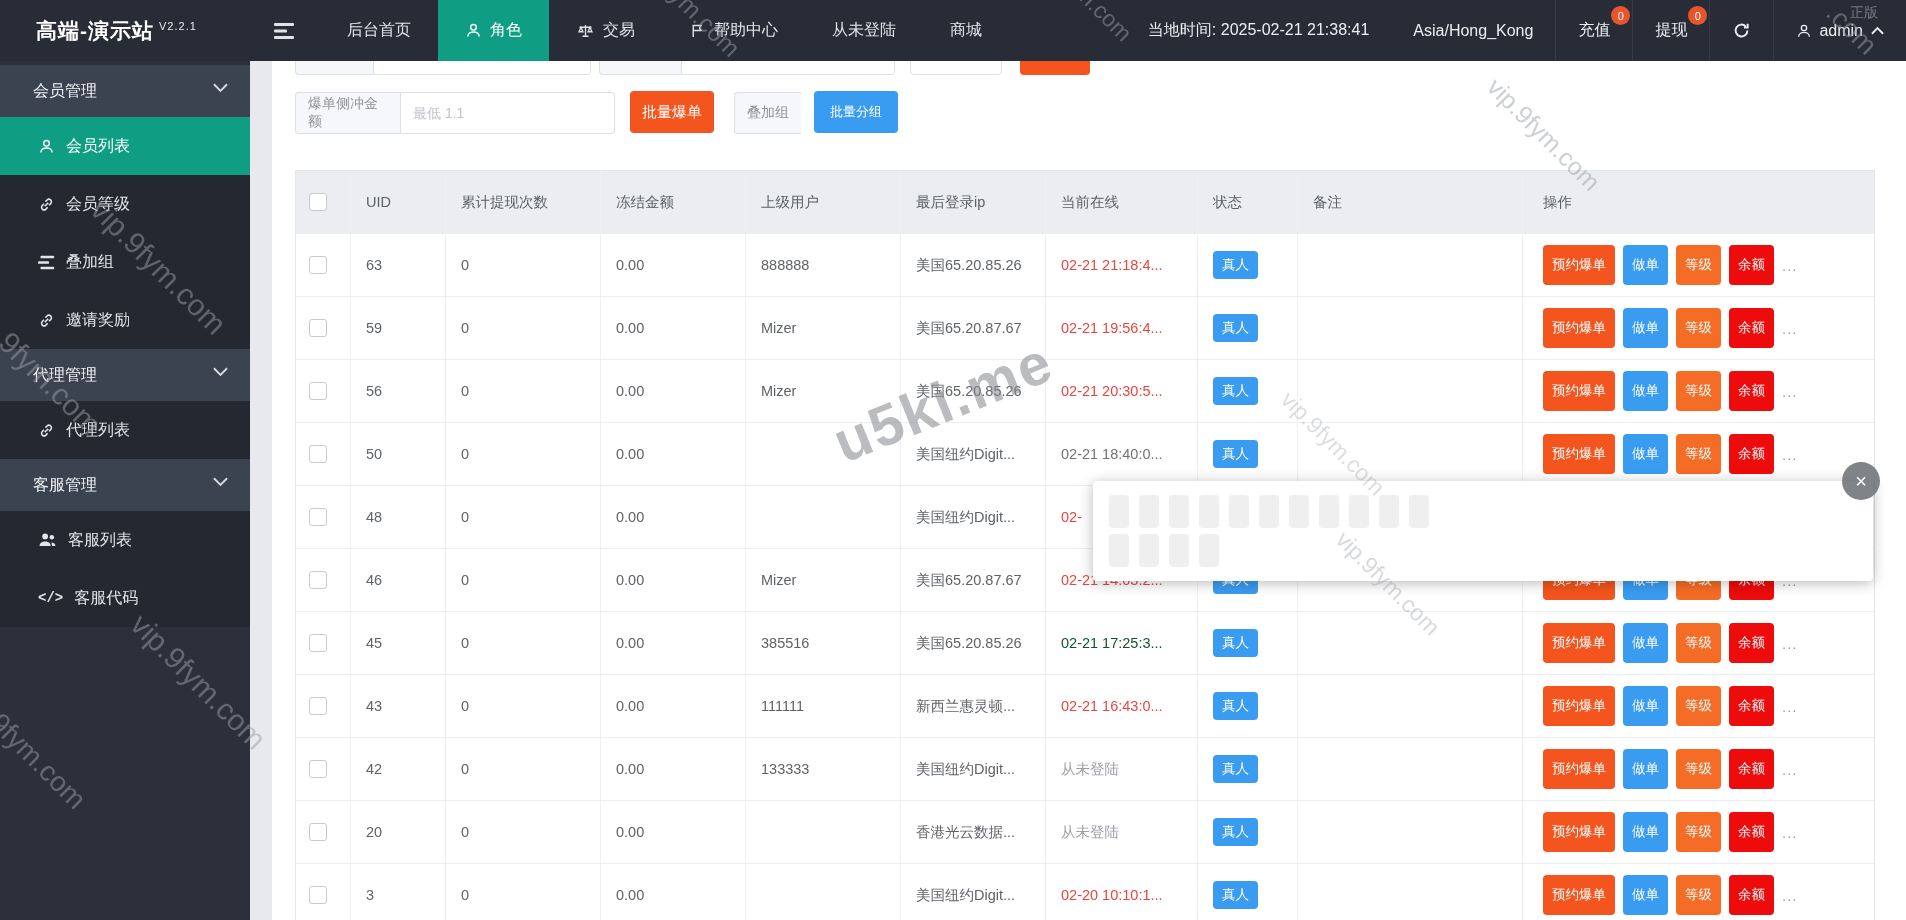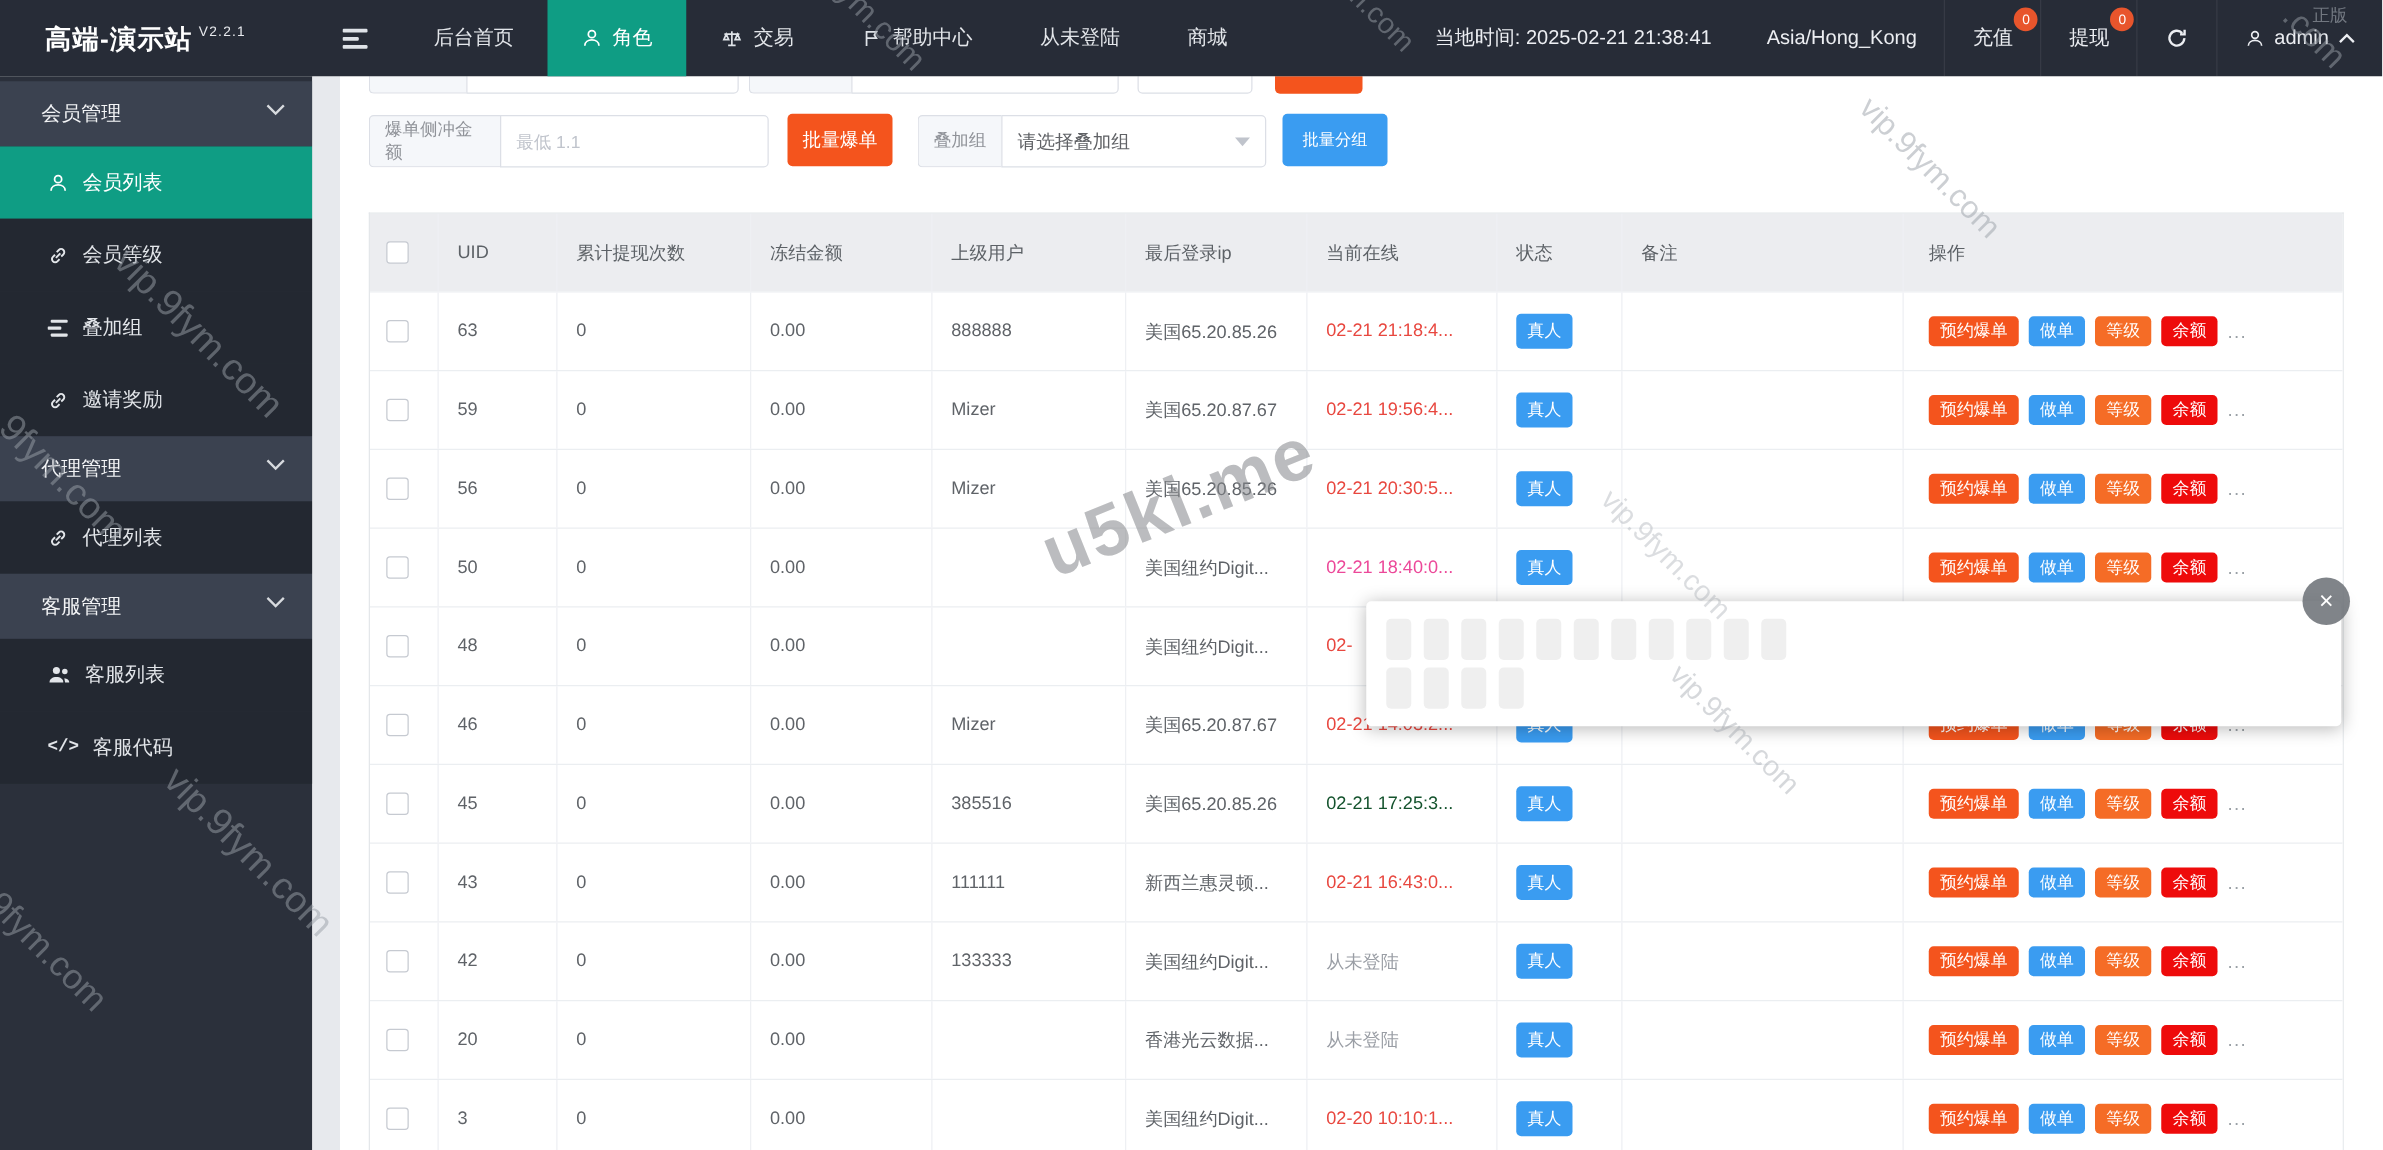--- a/index.html
+++ b/index.html
@@ -64,21 +64,21 @@
   .w-wd { width:155px; flex:none; }
   .w-frozen { width:145px; flex:none; }
   .w-parent { width:155px; flex:none; }
   .w-ip { width:145px; flex:none; }
   .w-online { width:152px; flex:none; }
   .w-status { width:100px; flex:none; }
   .w-remark { width:225px; flex:none; }
   .w-actions { width:353px; flex:none; padding-left:20px; gap:8px; }
   .checkbox { width:18px; height:18px; border:1px solid #c6cad1; border-radius:3px; background:#fff; display:inline-block; cursor:pointer; }
   .status-badge { background:#3a9cf1; color:#fff; font-size:13.5px; border-radius:4px; padding:5px 9px; cursor:pointer; }
-  .row-btn { height:24px; padding:0 9px; font-size:13.5px; }
+  .row-btn { height:40px; padding:0 9px; font-size:13.5px; }
   .more { color:#9aa0a6; letter-spacing:1px; cursor:pointer; font-size:15px; }
 
   
   .popup { position:absolute; z-index:40; left:1093px; top:481px; width:780px; background:#fff; border-radius:4px; box-shadow:0 2px 14px rgba(0,0,0,0.28); padding:8px 16px; }
   .popup-row { display:flex; gap:10px; margin:6px 0; flex-wrap:nowrap; }
   .popup-row .btn { height:33px; padding:0 10px; font-size:15px; flex:none; }
   .popup-close { position:absolute; z-index:45; left:1842px; top:462px; width:38px; height:38px; border-radius:50%; background:rgba(110,115,121,0.88); color:#fff; display:flex; align-items:center; justify-content:center; font-size:20px; cursor:pointer; }
 
   
   .wm { position:absolute; z-index:60; pointer-events:none; color:#9aa0a8; opacity:0.5; white-space:nowrap; font-size:27px; }
@@ -302,24 +302,20 @@
       </div>
 
       <div class="filter-row">
         <div class="igroup">
           <span class="ilabel fl-label">爆单侧冲金额</span>
           <input class="amount" placeholder="最低 1.1" style="">
         </div>
         <button class="btn btn-burst">批量爆单</button>
         <div class="igroup fl-stack">
           <span class="ilabel">叠加组</span>
-          <div class="select">
-            <span>请选择叠加组</span>
-            <span class="caret-down"></span>
-          </div>
         </div>
         <button class="btn btn-group">批量分组</button>
       </div>
 
       <div class="table">
         <div class="thead">
           <div class="th w-check">
               <span class="checkbox"></span>
             </div>
           <div class="th w-uid">UID</div>
@@ -409,21 +405,21 @@
             <div class="tr">
               <div class="td w-check">
                 <span class="checkbox"></span>
               </div>
               <div class="td w-uid">50</div>
               <div class="td w-wd">0</div>
               <div class="td w-frozen">0.00</div>
               <div class="td w-parent"></div>
               <div class="td w-ip">美国纽约Digit...</div>
               <div class="td w-online">
-                <span style="color: #ec4899;">02-21 18:40:0...</span>
+                <span style="color: #737373;">02-21 18:40:0...</span>
               </div>
               <div class="td w-status">
                 <span class="status-badge">真人</span>
               </div>
               <div class="td w-remark"></div>
               <div class="td w-actions">
                 <button class="btn row-btn" style="background-color: rgb(244, 84, 29);">预约爆单</button>
                 <button class="btn row-btn" style="background-color: rgb(58, 156, 241);">做单</button>
                 <button class="btn row-btn" style="background-color: rgb(245, 108, 38);">等级</button>
                 <button class="btn row-btn" style="background-color: rgb(238, 11, 11);">余额</button>

